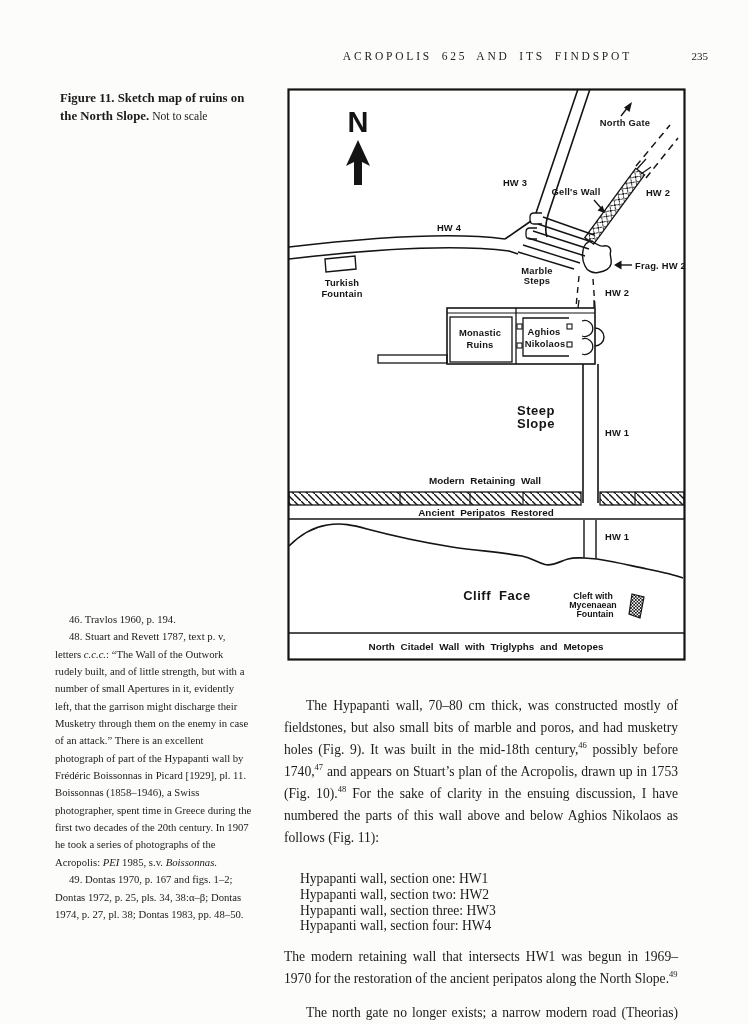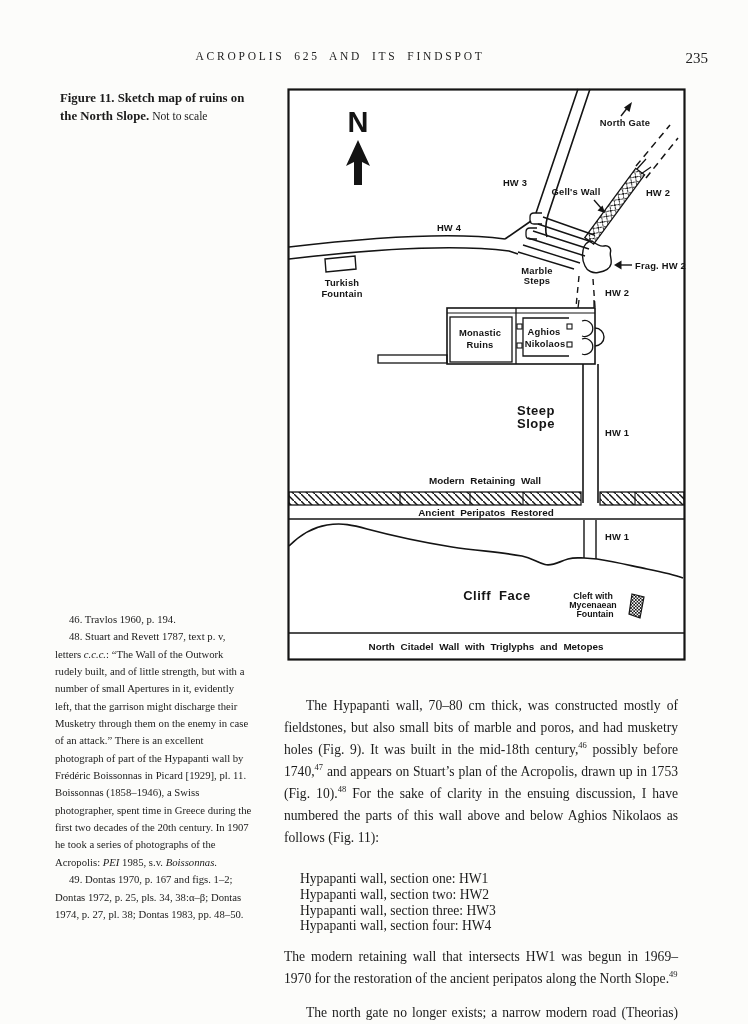--- a/index.html
+++ b/index.html
@@ -1,22 +1,22 @@
 <!DOCTYPE html>
 <html><head>
 <meta charset="utf-8">
 <style>
   html,body{margin:0;padding:0;}
   body{width:748px;height:1024px;background:#fcfcfa;position:relative;overflow:hidden;
        font-family:"Liberation Serif",serif;color:#1b1b1b;}
   .abs{position:absolute;}
   
-  #running-head{top:50px;left:0;width:632px;text-align:center;font-size:11.5px;
-    letter-spacing:2.8px;word-spacing:4px;color:#222;padding-left:24px;}
-  #page-number{top:50px;left:668px;width:40px;font-size:15px;text-align:right;color:#222;}
+  #running-head{top:50px;left:0;width:632px;text-align:right;font-size:11.5px;
+    letter-spacing:2.8px;word-spacing:4px;color:#222;}
+  #page-number{top:50px;left:668px;width:40px;font-size:11px;text-align:right;color:#222;}
   
   #caption{top:90px;left:60px;width:200px;font-size:12.8px;line-height:17.5px;}
   #caption .cap-bold{font-weight:bold;}
   #caption .cap-note{font-size:11.6px;margin-top:41px;}
   
   #footnotes{top:611px;left:55px;width:197px;font-size:10.7px;line-height:17.35px;text-align:left;}
   #footnotes p{margin:0;text-indent:14px;}
   
   #body-col{top:683px;left:272px;width:418px;font-size:13.6px;line-height:22px;text-align:justify;}
   #body-col p{margin:12px;}

